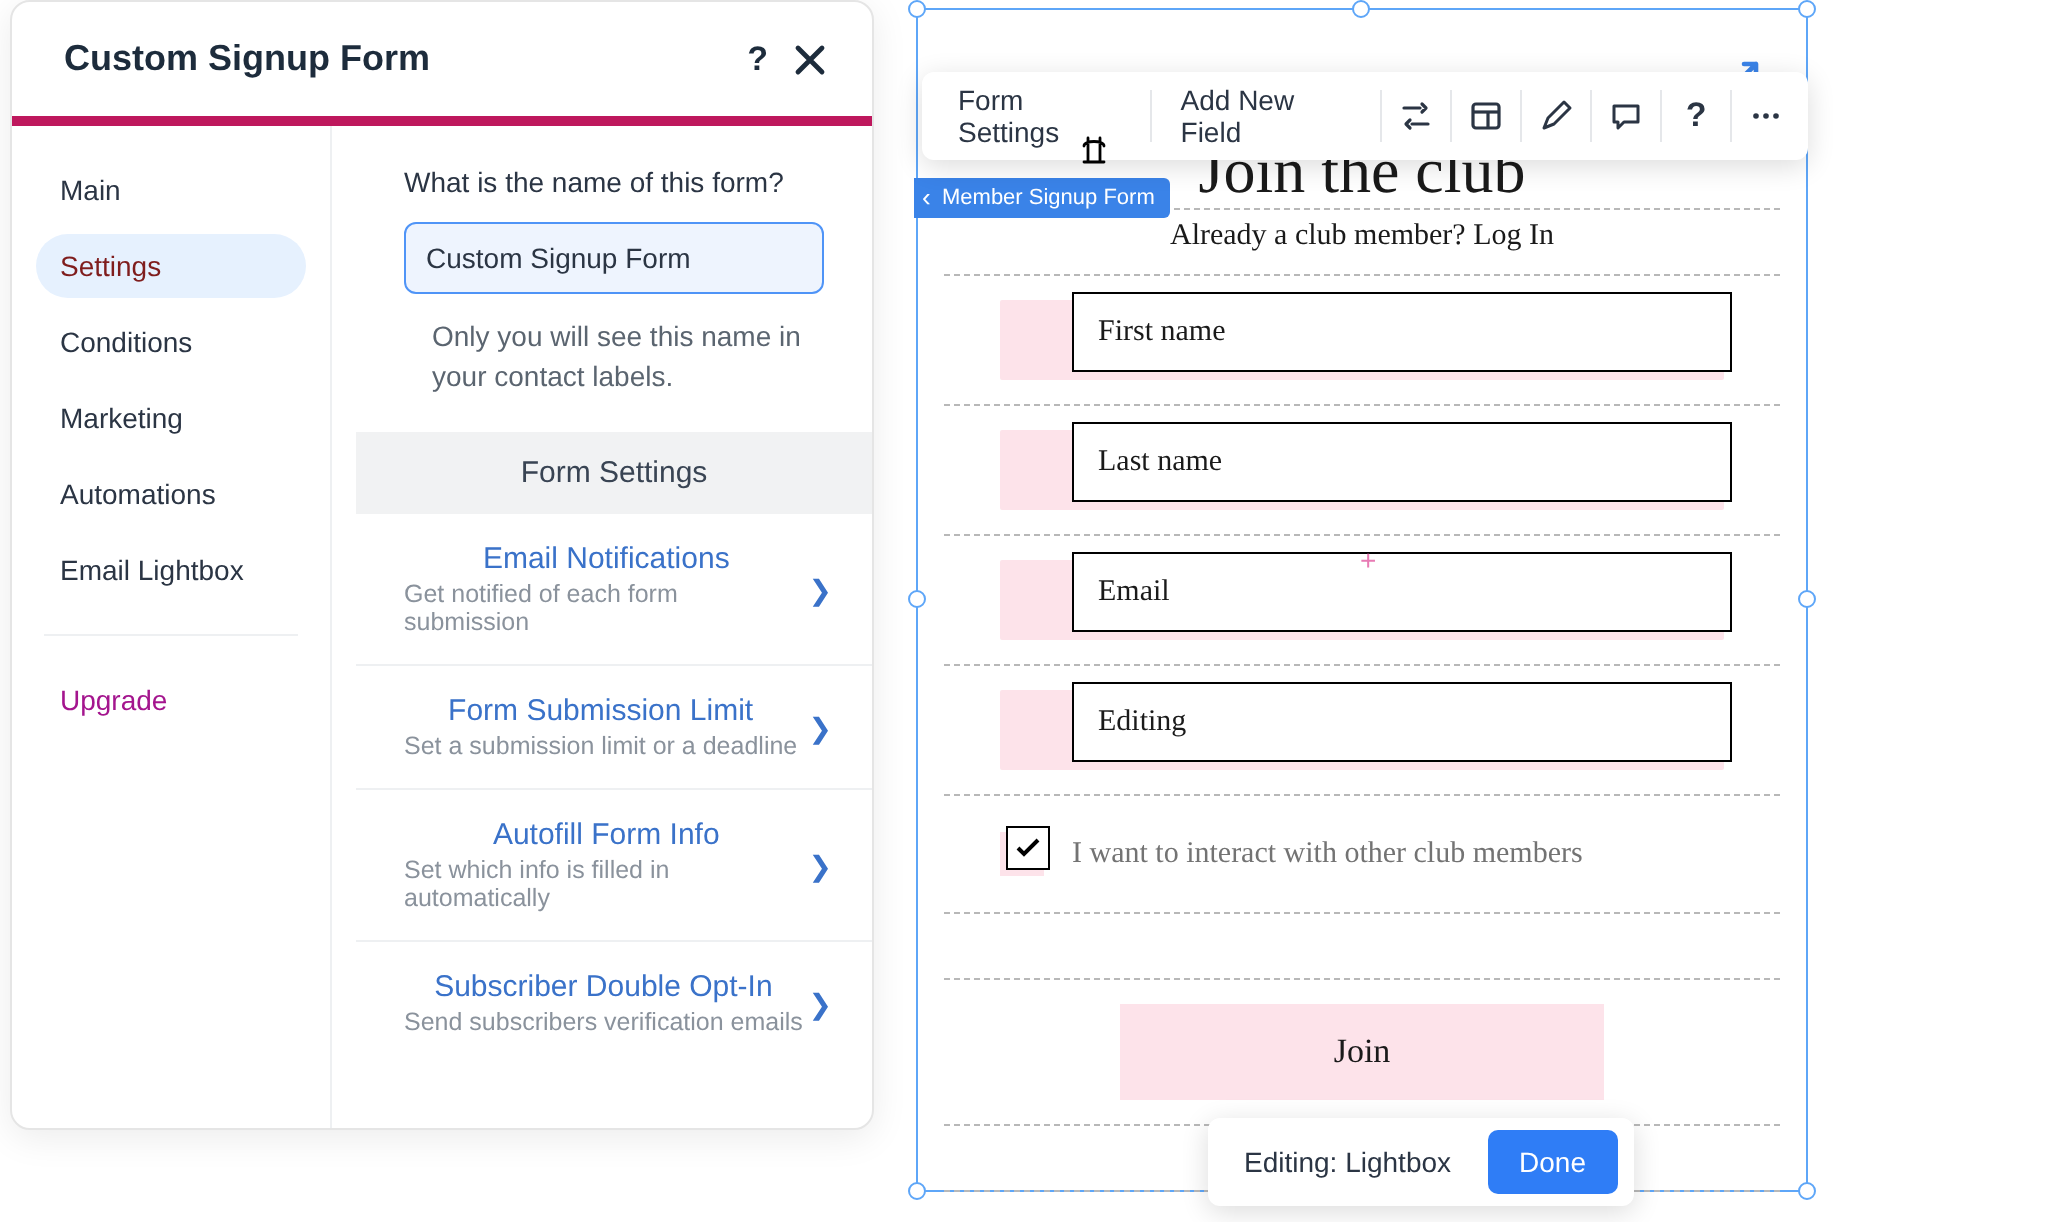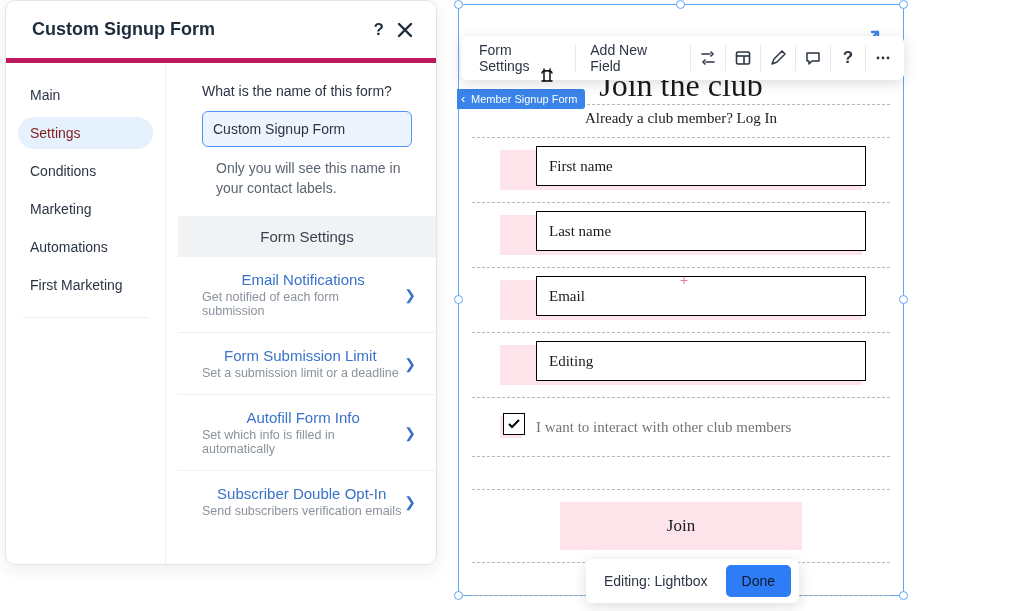--- a/index.html
+++ b/index.html
@@ -364,39 +364,39 @@
     color: #e87bb4;
     font-size: 14px;
     font-weight: 300;
     z-index: 5;
     pointer-events: none;
   }
 
   
   .editing-bar {
     position: absolute;
-    left: 586px;
+    left: 604px;
     bottom: 8px;
     height: 44px;
     background: #fff;
     border-radius: 6px;
     box-shadow: 0 3px 14px rgba(0,0,0,.14);
     display: flex;
     align-items: center;
     padding: 0 8px 0 18px;
     gap: 18px;
     font-family: -apple-system, Arial, sans-serif;
   }
   .editing-label {
     font-size: 14px;
     color: #2b3544;
   }
   .done-btn {
     background: #2f7df6;
-    color: #0f172a;
+    color: #ffffff;
     border: none;
     border-radius: 5px;
     padding: 8px 16px;
     font-size: 14px;
     cursor: pointer;
   }
 </style>
 </head>
 <body>
 
@@ -413,22 +413,23 @@
     </div>
   </div>
 
   <div class="panel-body">
     <div class="side-nav">
       <div class="side-nav-item">Main</div>
       <div class="side-nav-item active">Settings</div>
       <div class="side-nav-item">Conditions</div>
       <div class="side-nav-item">Marketing</div>
       <div class="side-nav-item">Automations</div>
-      <div class="side-nav-item">First Marketing</div>
+      <div class="side-nav-item">Email Lightbox</div>
       <div class="side-nav-divider"></div>
+      <div class="side-nav-upgrade">Upgrade</div>
     </div>
 
     <div class="settings-content">
       <div class="name-section">
         <div class="name-label">What is the name of this form?</div>
         <input class="name-input" value="Custom Signup Form" style="">
         <div class="name-hint">Only you will see this name in your contact labels.</div>
       </div>
       <div class="section-header">Form Settings</div>
 

